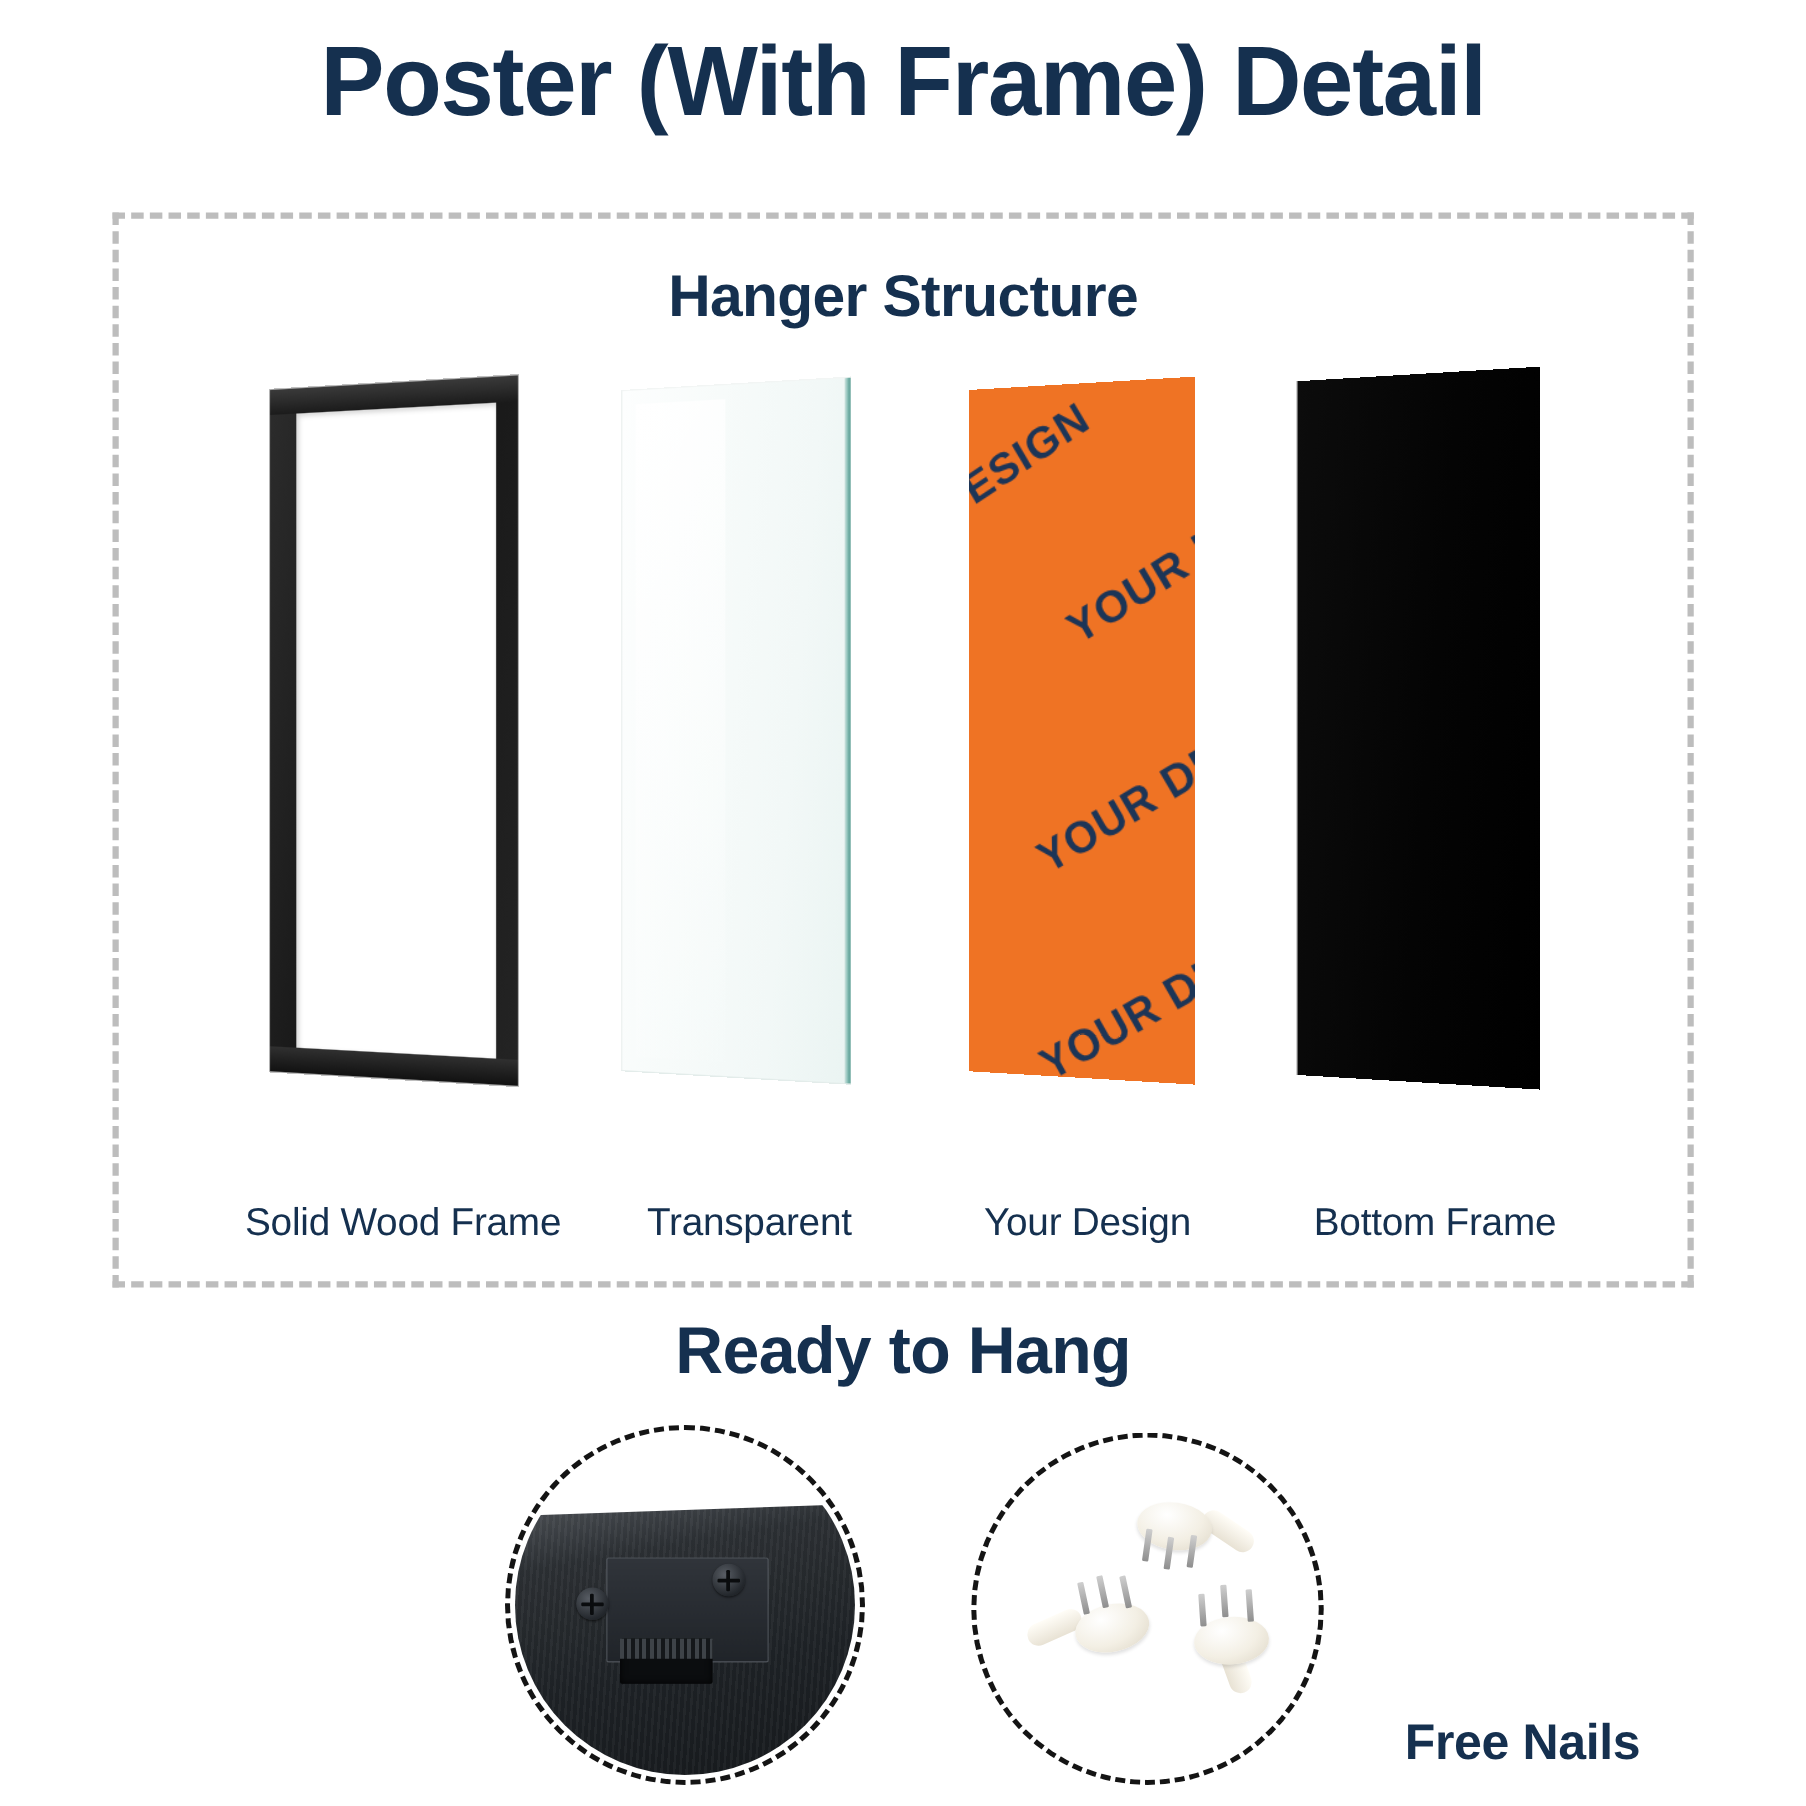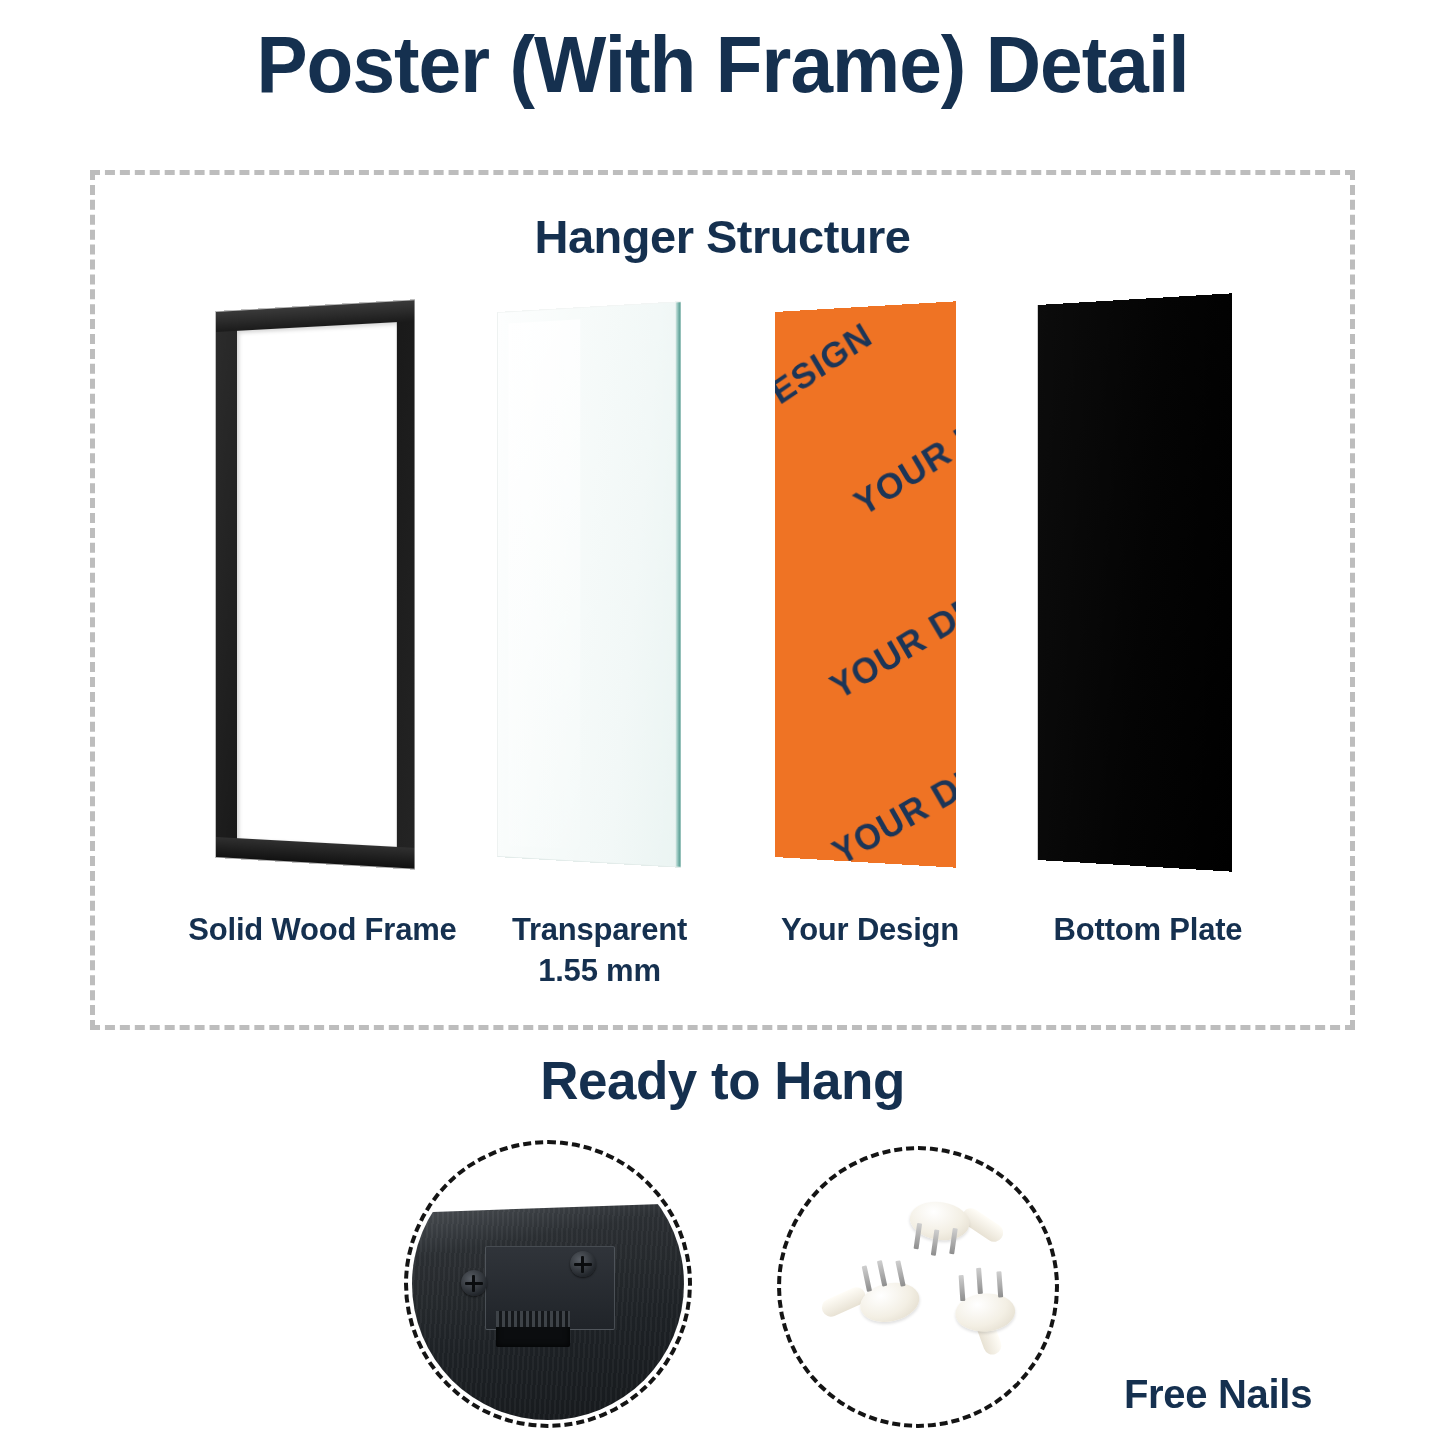--- a/index.html
+++ b/index.html
@@ -195,24 +195,25 @@
     transform: perspective(1500px) rotateY(-18deg);
     transform-origin: left center;
     box-shadow: -1px 0 0 rgba(160,160,160,0.5);
   }
 
   
   .panel-caption {
     position: absolute;
     text-align: center;
     font-size: 31px;
-    font-weight: bold;
+    font-weight: normal;
     color: #15304f;
     line-height: 1.32;
     letter-spacing: -0.2px;
+    margin-top: 48px;
   }
   .cap-frame  { left: 185px;  top: 910px; width: 275px; }
   .cap-glass  { left: 462px;  top: 910px; width: 275px; }
   .cap-design { left: 735px;  top: 910px; width: 270px; }
   .cap-plate  { left: 1003px; top: 910px; width: 290px; }
 
   
   .hang-heading {
     position: absolute;
     left: 0;
@@ -432,26 +433,25 @@
 
   <div class="panel-slot plate-wrap">
     <div class="plate-face"></div>
   </div>
 </div>
 
 <div class="panel-caption cap-frame">Solid Wood Frame</div>
 
 <div class="panel-caption cap-glass">
   <div>Transparent</div>
-  <div>1.55 mm</div>
 </div>
 
 <div class="panel-caption cap-design">Your Design</div>
 
-<div class="panel-caption cap-plate">Bottom Plate</div>
+<div class="panel-caption cap-plate">Bottom Frame</div>
 
 <div class="hang-heading">Ready to Hang</div>
 
 <div class="photo-circle hanger-circle">
   <div class="circle-inner">
     <div class="hanger-photo">
       <div class="hanger-body"></div>
       <div class="hanger-plate"></div>
       <div class="screw screw-left"></div>
       <div class="screw screw-right"></div>

